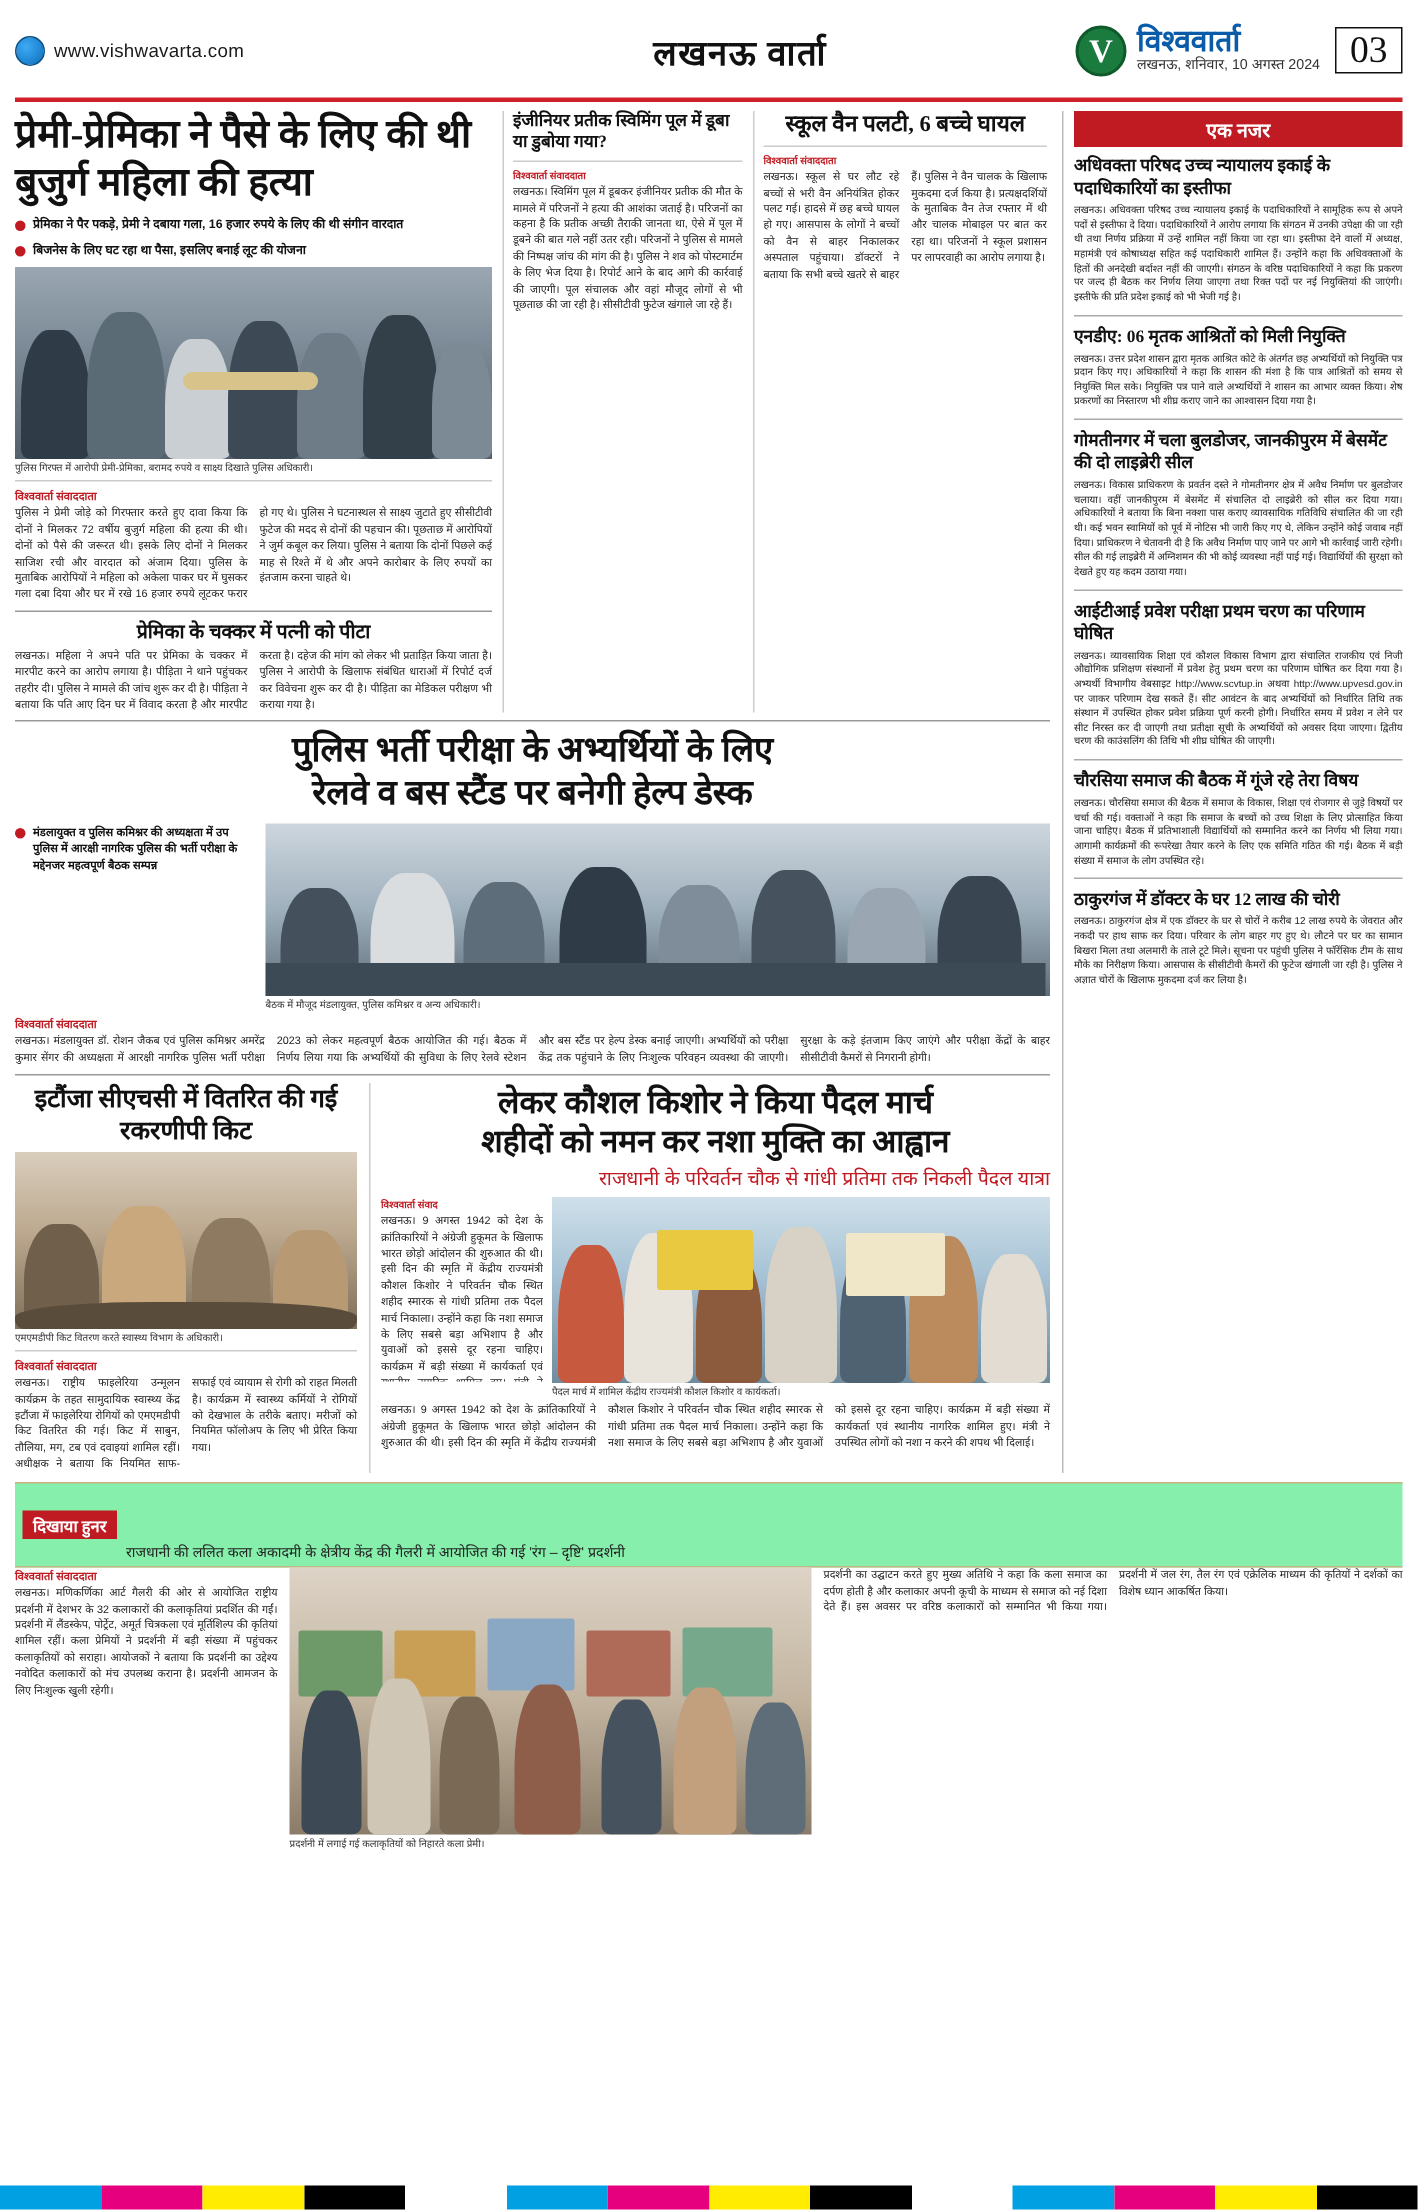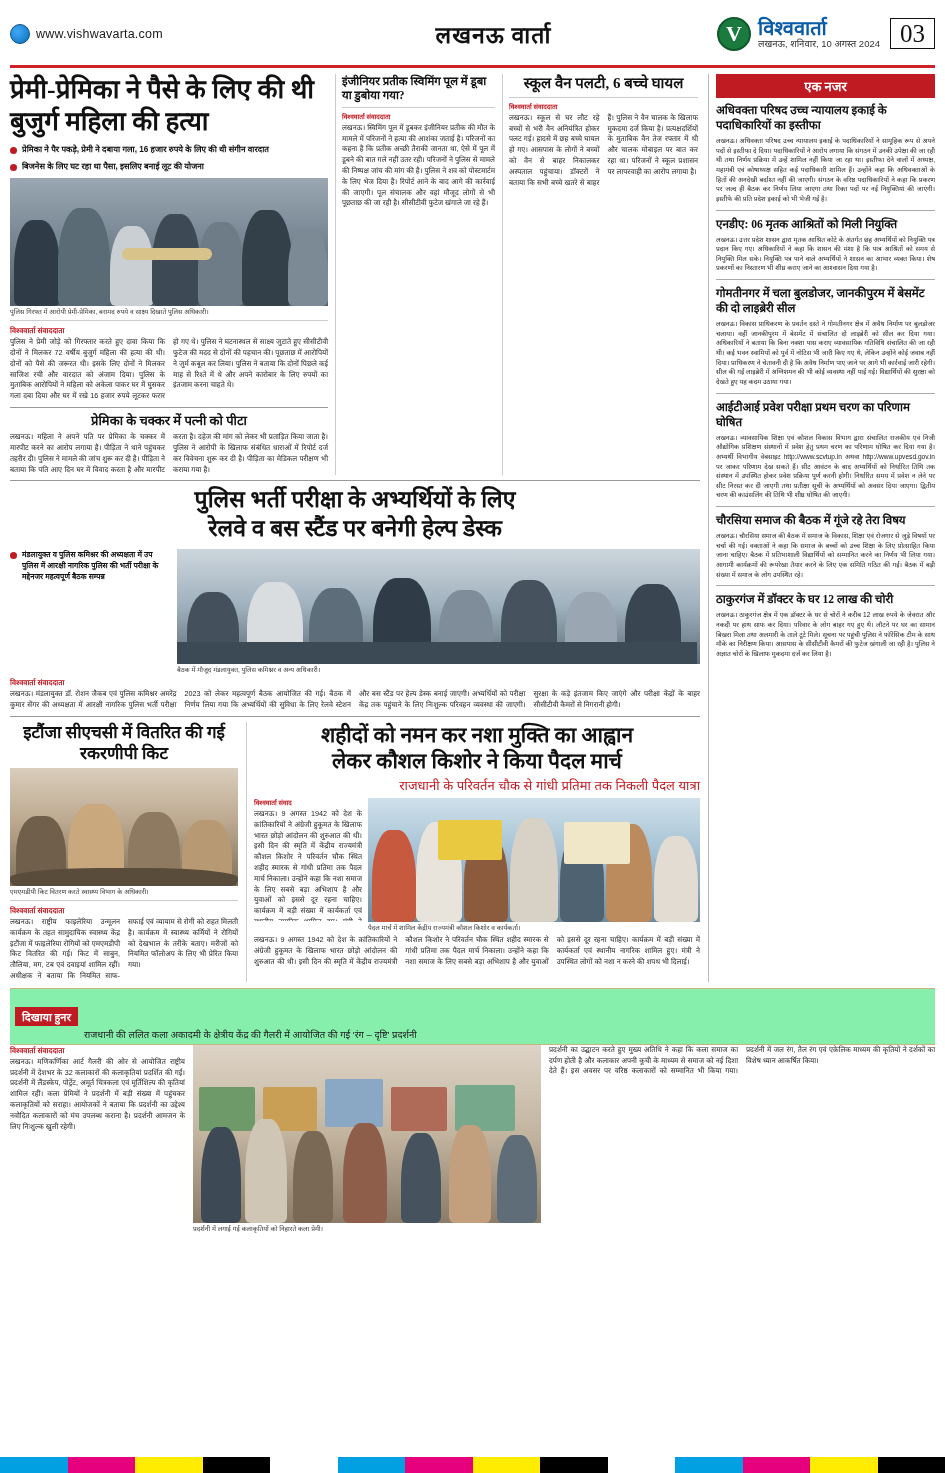--- a/index.html
+++ b/index.html
@@ -290,22 +290,22 @@
               <span style="left:0;bottom:0;width:228px;height:18px;background:#5a4c3b;"></span>
             </div>
           </div>
           <div class="cap">एमएमडीपी किट वितरण करते स्वास्थ्य विभाग के अधिकारी।</div>
           <div class="thin"></div>
           <div class="byline">विश्ववार्ता संवाददाता</div>
           <div class="txt cols2" style="margin-top:2px">लखनऊ। राष्ट्रीय फाइलेरिया उन्मूलन कार्यक्रम के तहत सामुदायिक स्वास्थ्य केंद्र इटौंजा में फाइलेरिया रोगियों को एमएमडीपी किट वितरित की गई। किट में साबुन, तौलिया, मग, टब एवं दवाइयां शामिल रहीं। अधीक्षक ने बताया कि नियमित साफ-सफाई एवं व्यायाम से रोगी को राहत मिलती है। कार्यक्रम में स्वास्थ्य कर्मियों ने रोगियों को देखभाल के तरीके बताए। मरीजों को नियमित फॉलोअप के लिए भी प्रेरित किया गया।</div>
         </div>
 
         <div style="flex:1;border-left:1px solid #ccc;padding-left:7px">
+          <div class="secthead" style="font-size:21px">लेकर कौशल किशोर ने किया पैदल मार्च</div>
           <div class="secthead" style="font-size:21px">शहीदों को नमन कर नशा मुक्ति का आह्वान</div>
-          <div class="secthead" style="font-size:21px">लेकर कौशल किशोर ने किया पैदल मार्च</div>
           <div class="subhead-red" style="margin-top:2px">राजधानी के परिवर्तन चौक से गांधी प्रतिमा तक निकली पैदल यात्रा</div>
 
           <div style="display:flex;gap:6px;margin-top:4px">
             <div style="width:108px">
               <div class="byline" style="font-size:6.6px">विश्ववार्ता संवाद</div>
               <div class="txt" style="margin-top:2px;max-height:112px;overflow:hidden">लखनऊ। 9 अगस्त 1942 को देश के क्रांतिकारियों ने अंग्रेजी हुकूमत के खिलाफ भारत छोड़ो आंदोलन की शुरुआत की थी। इसी दिन की स्मृति में केंद्रीय राज्यमंत्री कौशल किशोर ने परिवर्तन चौक स्थित शहीद स्मारक से गांधी प्रतिमा तक पैदल मार्च निकाला। उन्होंने कहा कि नशा समाज के लिए सबसे बड़ा अभिशाप है और युवाओं को इससे दूर रहना चाहिए। कार्यक्रम में बड़ी संख्या में कार्यकर्ता एवं स्थानीय नागरिक शामिल हुए। मंत्री ने उपस्थित लोगों को नशा न करने की शपथ भी दिलाई।</div>
             </div>
             <div style="flex:1">
               <div class="photo ph-march" style="height:124px">
                 <div class="figs">

